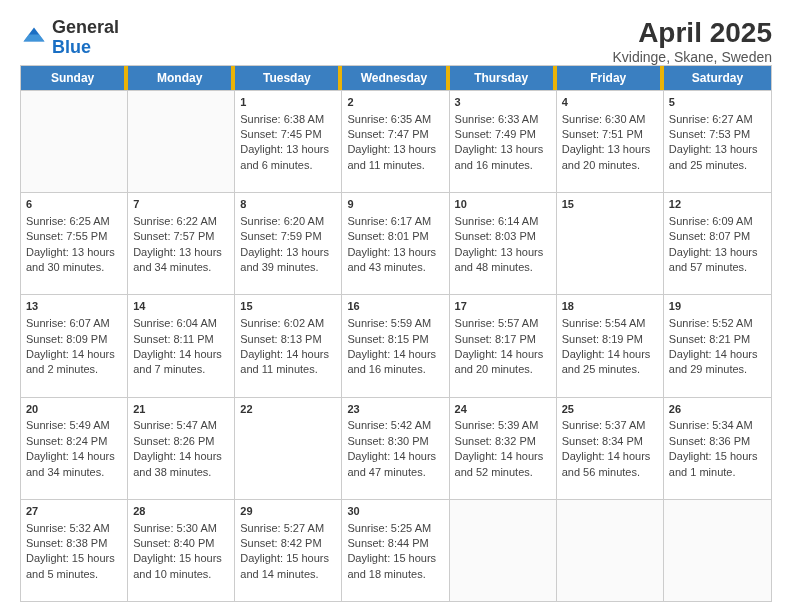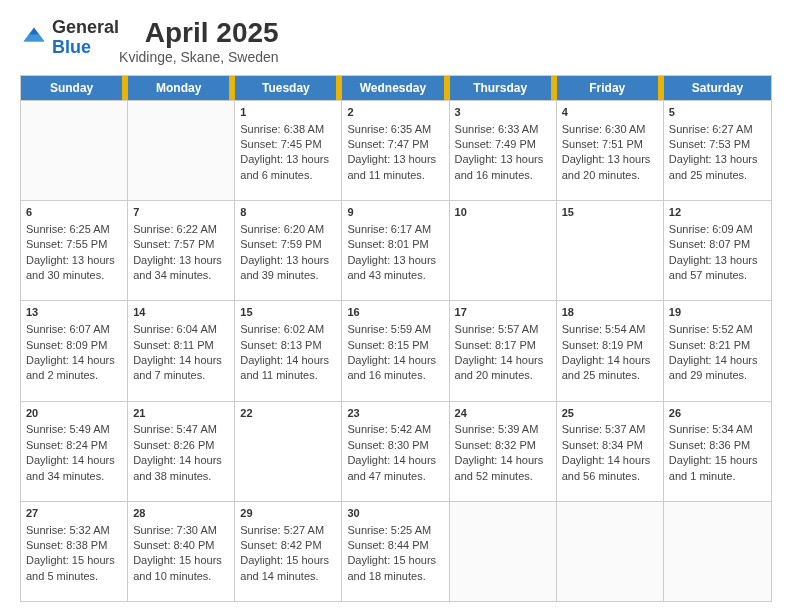--- a/index.html
+++ b/index.html
@@ -12,22 +12,23 @@
     }
     .page {
       width: 792px;
       height: 612px;
       padding: 18px 20px 10px 20px;
       display: flex;
       flex-direction: column;
     }
     .header {
       display: flex;
+      justify-content: space-between;
       align-items: flex-start;
-      margin-bottom: 10px;
+      gap: 28px;
     }
     .logo {
       display: flex;
       align-items: center;
       gap: 4px;
     }
     .logo-text {
       font-size: 18px;
       font-weight: bold;
       line-height: 1.1;
@@ -61,21 +62,21 @@
       display: grid;
       grid-template-columns: repeat(7, 1fr);
       background: #3a7fc1;
     }
     .cal-header-cell {
       color: #fff;
       font-size: 12px;
       font-weight: bold;
       text-align: center;
       padding: 5px 2px;
-      border-right: 6px solid #eab308;
+      border-right: 4px solid #eab308;
     }
     .cal-header-cell:last-child { border-right: none; }
     .cal-body {
       flex: 1;
       display: flex;
       flex-direction: column;
     }
     .cal-week {
       display: grid;
       grid-template-columns: repeat(7, 1fr);
@@ -192,20 +193,23 @@
 Daylight: 13 hours and 39 minutes.</div>
           </div>
           <div class="cal-cell">
             <span class="day-number">9</span>
             <div class="day-info">Sunrise: 6:17 AM
 Sunset: 8:01 PM
 Daylight: 13 hours and 43 minutes.</div>
           </div>
           <div class="cal-cell">
             <span class="day-number">10</span>
+            <div class="day-info">Sunrise: 6:14 AM
+Sunset: 8:03 PM
+Daylight: 13 hours and 48 minutes.</div>
           </div>
           <div class="cal-cell">
             <span class="day-number">15</span>
           </div>
           <div class="cal-cell">
             <span class="day-number">12</span>
             <div class="day-info">Sunrise: 6:09 AM
 Sunset: 8:07 PM
 Daylight: 13 hours and 57 minutes.</div>
           </div>
@@ -297,21 +301,21 @@
         </div>
         <div class="cal-week">
           <div class="cal-cell">
             <span class="day-number">27</span>
             <div class="day-info">Sunrise: 5:32 AM
 Sunset: 8:38 PM
 Daylight: 15 hours and 5 minutes.</div>
           </div>
           <div class="cal-cell">
             <span class="day-number">28</span>
-            <div class="day-info">Sunrise: 7:30 AM
+            <div class="day-info">Sunrise: 5:30 AM
 Sunset: 8:40 PM
 Daylight: 15 hours and 10 minutes.</div>
           </div>
           <div class="cal-cell">
             <span class="day-number">29</span>
             <div class="day-info">Sunrise: 5:27 AM
 Sunset: 8:42 PM
 Daylight: 15 hours and 14 minutes.</div>
           </div>
           <div class="cal-cell">

